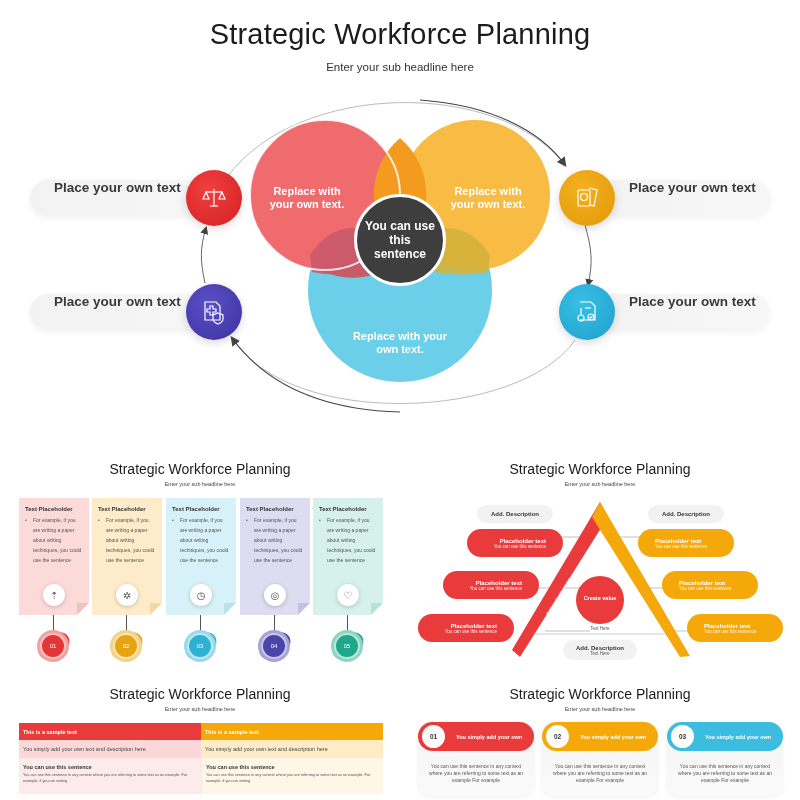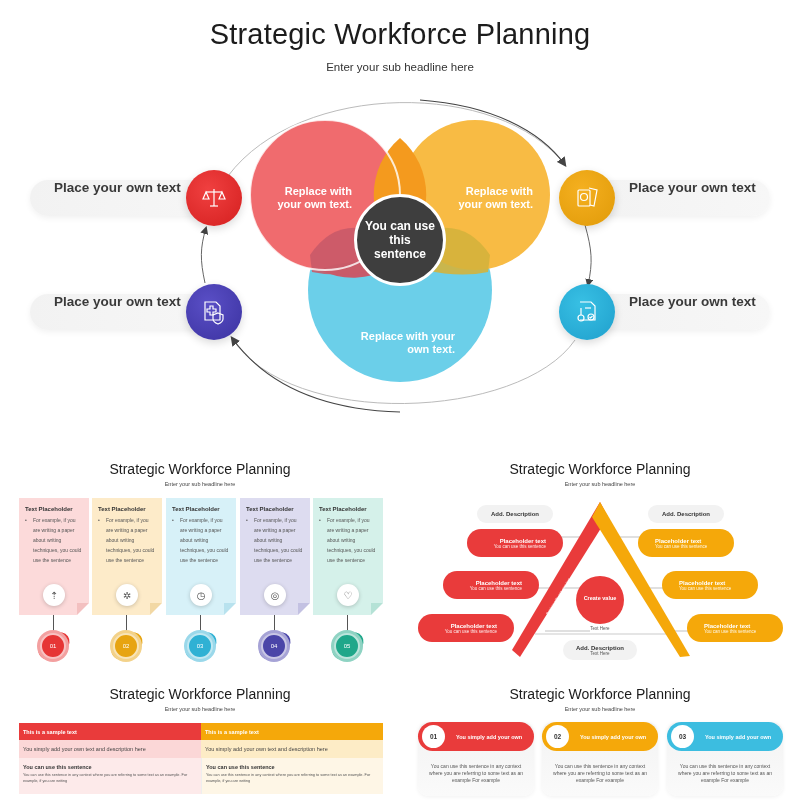--- a/index.html
+++ b/index.html
@@ -7,21 +7,21 @@
   body { font-family: "Liberation Sans", "DejaVu Sans", sans-serif; color: #222; position: relative; }
 
   .abs { position: absolute; }
 
   
   .hero-title { left: 0; top: 18px; width: 800px; text-align: center; font-size: 29px; color: #1c1c1c; font-weight: 400; letter-spacing: 0.2px; }
   .hero-sub { left: 0; top: 61px; width: 800px; text-align: center; font-size: 11.5px; color: #333; }
 
   .orbit { left: 0; top: 0; width: 800px; height: 440px; }
 
-  .venn-label { position: absolute; color: #fff; font-weight: 700; font-size: 11px; line-height: 13px; text-align: right; }
+  .venn-label { position: absolute; color: #fff; font-weight: 700; font-size: 11px; line-height: 13px; text-align: center; }
   .venn-center { position: absolute; left: 354px; top: 194px; width: 92px; height: 92px; border-radius: 50%; background: #3e3e3e; border: 3px solid #fff; display: flex; align-items: center; justify-content: center; color: #fff; font-weight: 700; font-size: 12px; line-height: 14px; text-align: center; }
 
   .pill { position: absolute; height: 36px; border-radius: 18px; background: linear-gradient(90deg, #f2f2f2, #f7f7f7); box-shadow: 0 2px 6px rgba(0,0,0,0.06); display: flex; align-items: flex-start; font-weight: 700; font-size: 13.5px; color: #3a3a3a; }
   .pill.left { left: 30px; width: 200px; padding-left: 24px; }
   .pill.right { left: 570px; width: 200px; padding-left: 59px; }
 
   .icon-circle { position: absolute; width: 56px; height: 56px; border-radius: 50%; display: flex; align-items: center; justify-content: center; box-shadow: 0 3px 8px rgba(0,0,0,0.15); }
 
   
   .thumb-title { position: absolute; width: 400px; text-align: center; font-size: 14px; color: #1c1c1c; }

